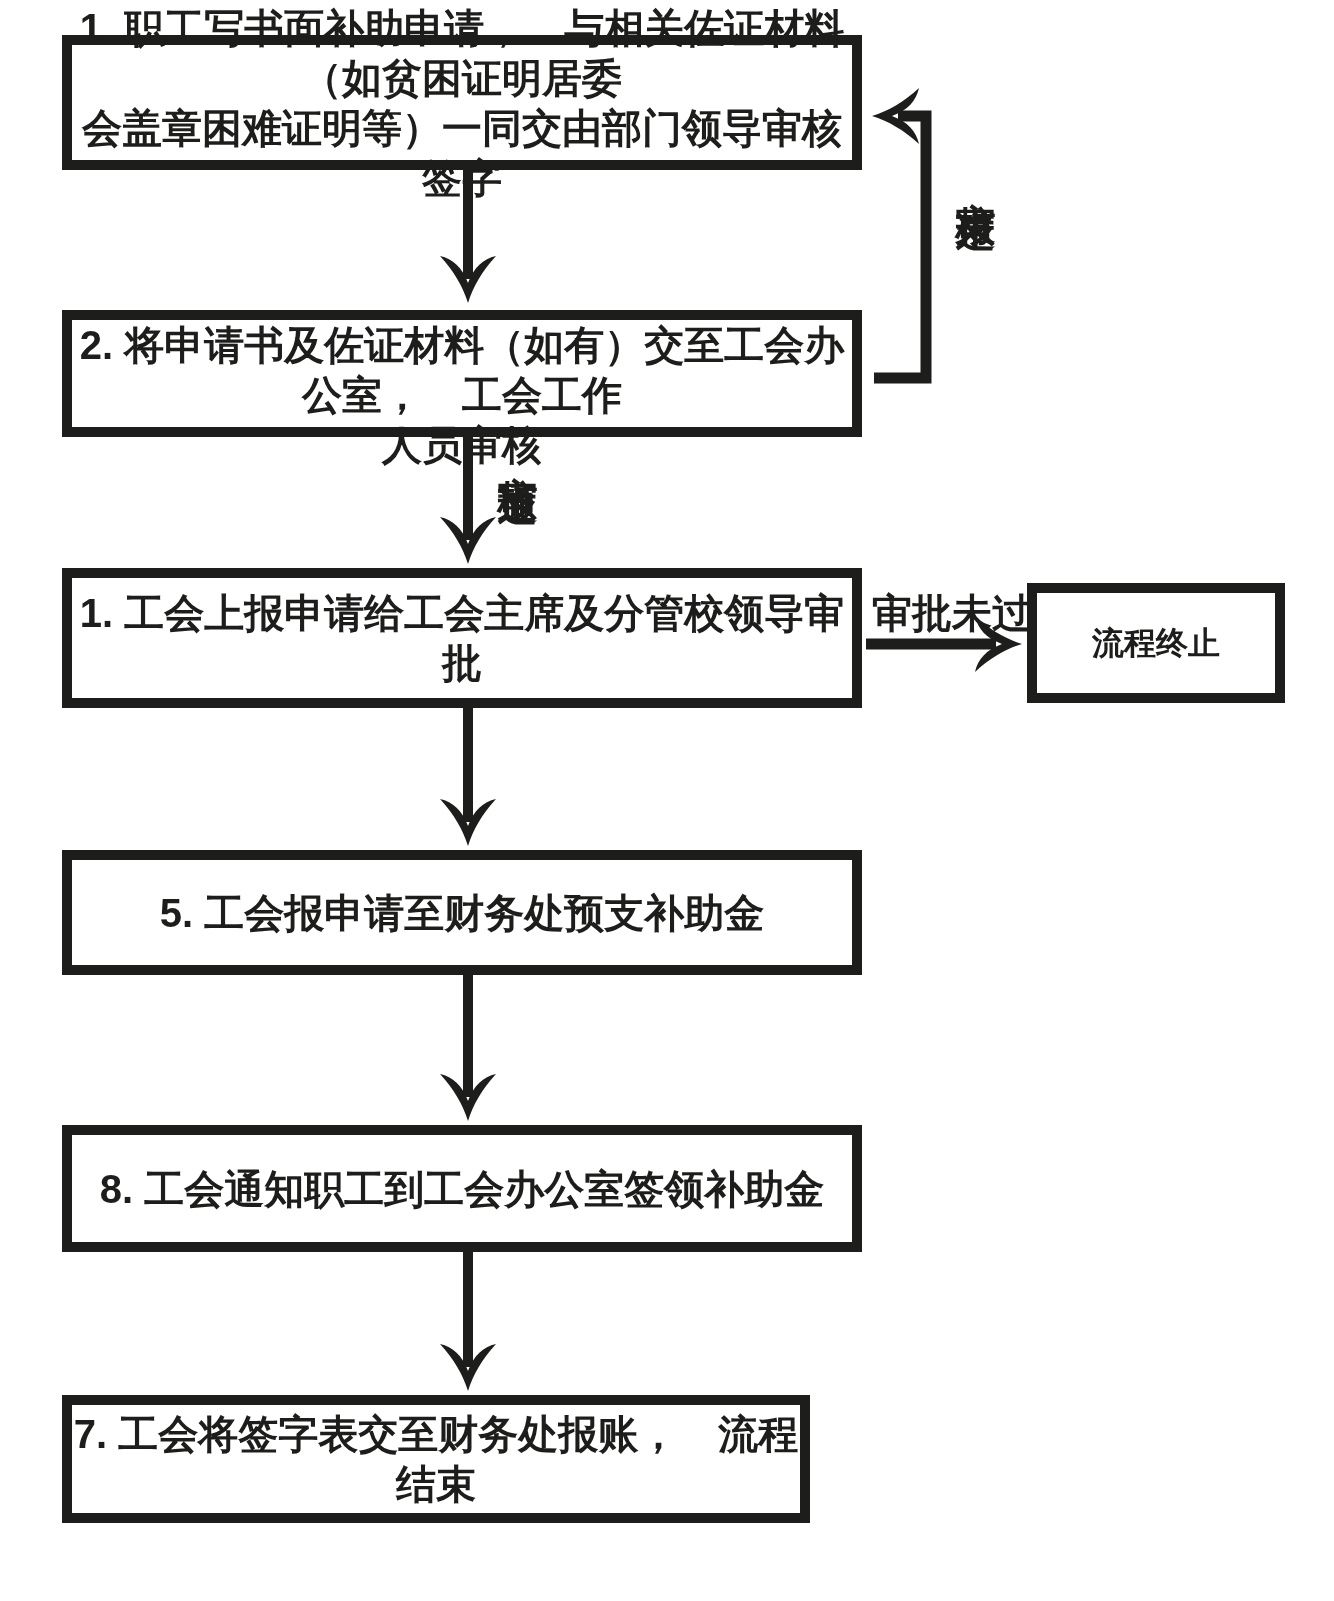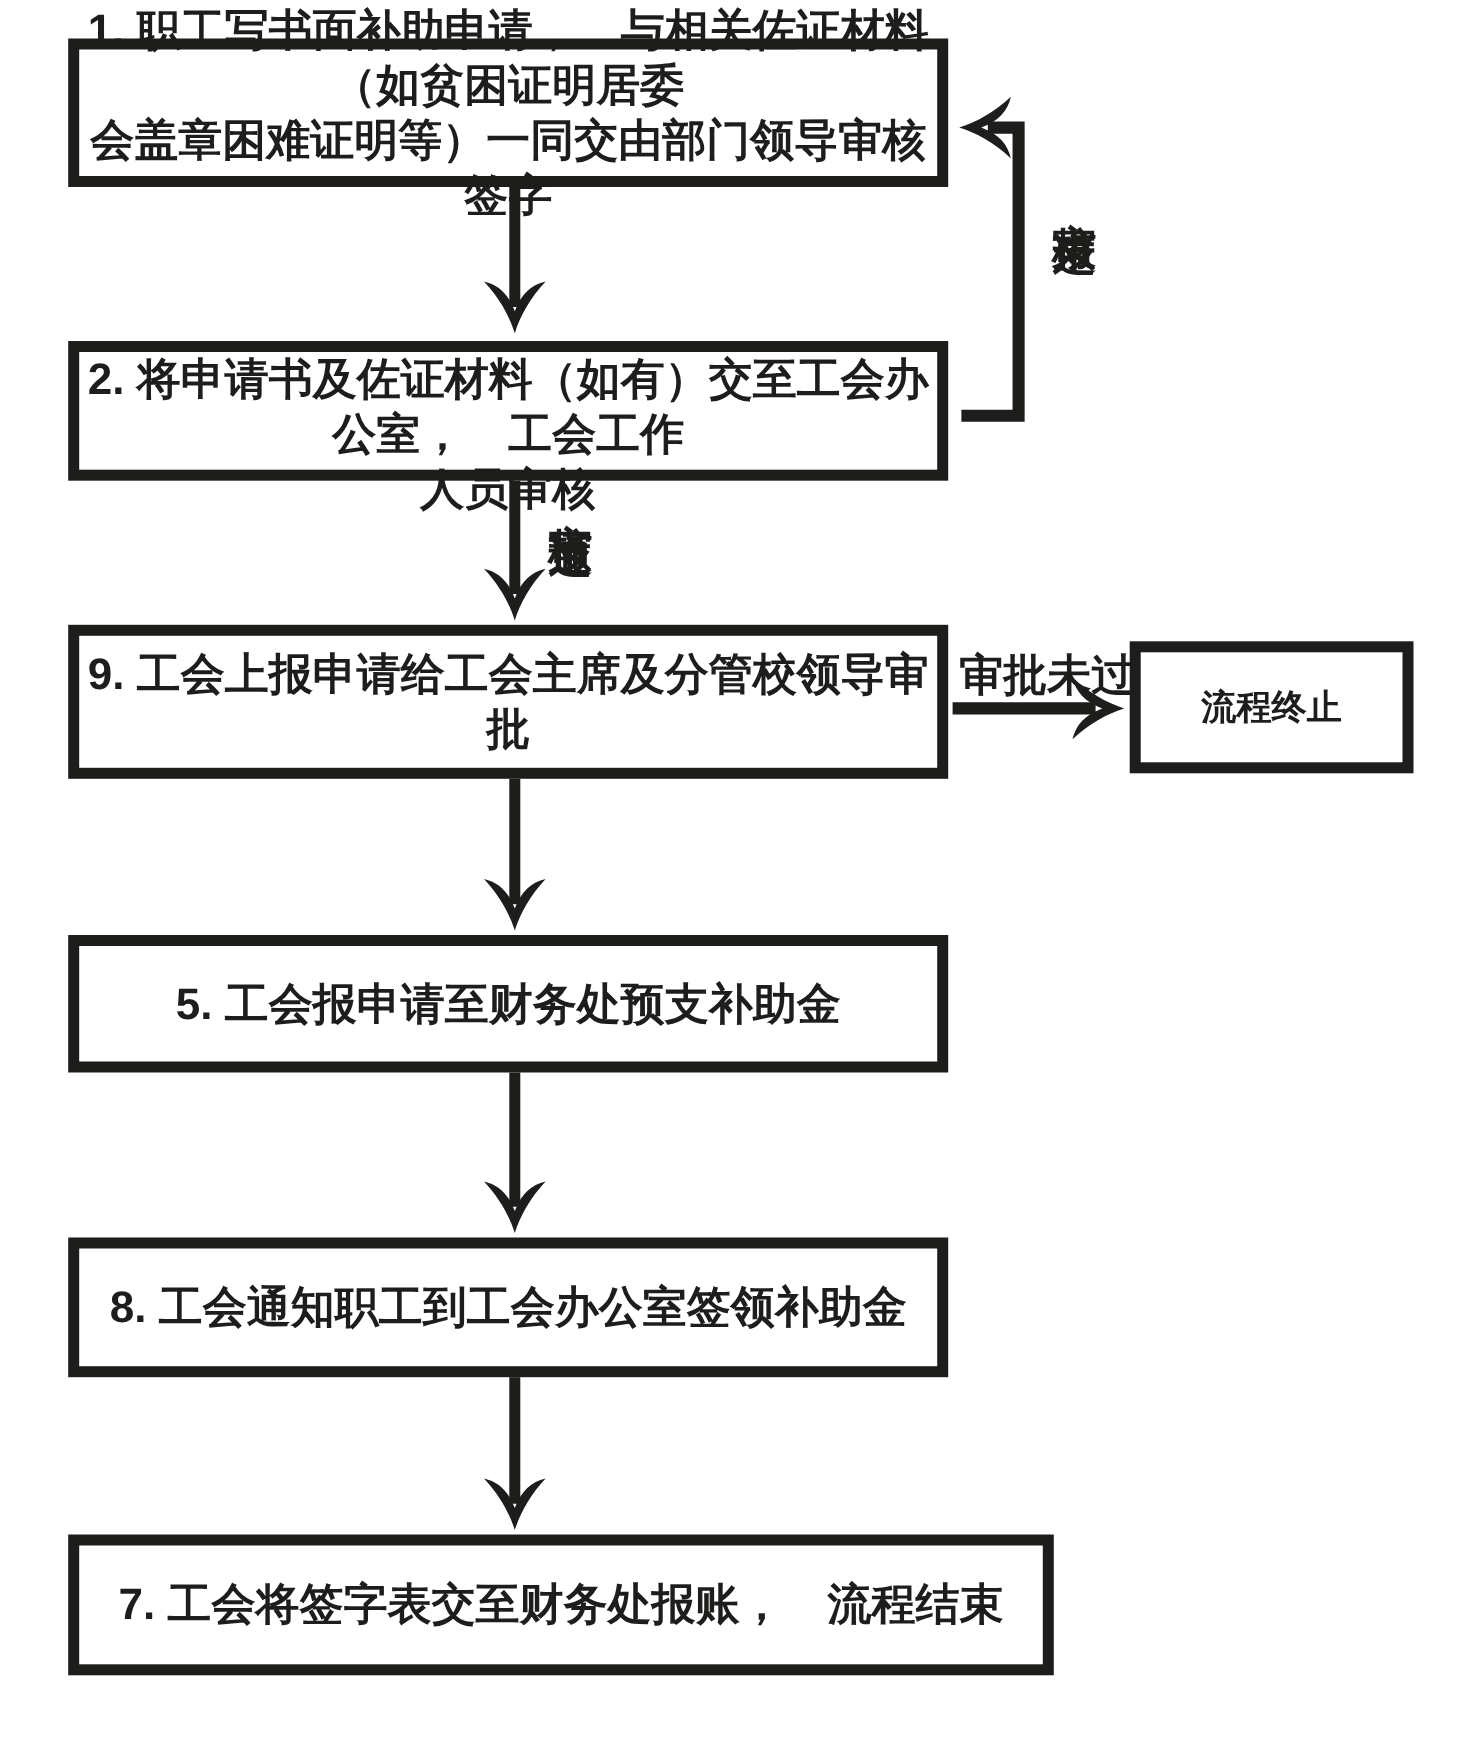--- a/index.html
+++ b/index.html
@@ -46,21 +46,21 @@
     letter-spacing: 3px;
     line-height: 1;
   }
   
   #node-step1     { left: 62px;   top: 35px;   width: 800px; height: 135px; }
   #node-step2     { left: 62px;   top: 310px;  width: 800px; height: 127px; justify-content: space-between; }
   #node-step4     { left: 62px;   top: 568px;  width: 800px; height: 140px; }
   #node-terminate { left: 1027px; top: 583px;  width: 258px; height: 120px; font-size: 32px; }
   #node-step5     { left: 62px;   top: 850px;  width: 800px; height: 125px; }
   #node-step6     { left: 62px;   top: 1125px; width: 800px; height: 127px; }
-  #node-step7     { left: 62px;   top: 1395px; width: 896px; height: 128px; }
+  #node-step7     { left: 62px;   top: 1395px; width: 748px; height: 128px; }
   
   #label-review-failed   { left: 956px; top: 170px; }
   #label-review-passed   { left: 498px; top: 444px; }
   #label-approval-failed { left: 872px; top: 586px; }
 </style>
 </head>
 <body>
 
 <div class="canvas">
 
@@ -96,21 +96,21 @@
     <div class="line">1. 职工写书面补助申请，　与相关佐证材料（如贫困证明居委</div>
     <div class="line">会盖章困难证明等）一同交由部门领导审核签字</div>
   </div>
 
   <div class="node" id="node-step2">
     <div class="line">2. 将申请书及佐证材料（如有）交至工会办公室，　工会工作</div>
     <div class="line">人员审核</div>
   </div>
 
   <div class="node" id="node-step4">
-    <div class="line">9. 工会上报申请给工会主席及分管校领导审批</div>
+    <div class="line">1. 工会上报申请给工会主席及分管校领导审批</div>
   </div>
 
   <div class="node" id="node-terminate">
     <div class="line">流程终止</div>
   </div>
 
   <div class="node" id="node-step5">
     <div class="line">5. 工会报申请至财务处预支补助金</div>
   </div>
 

